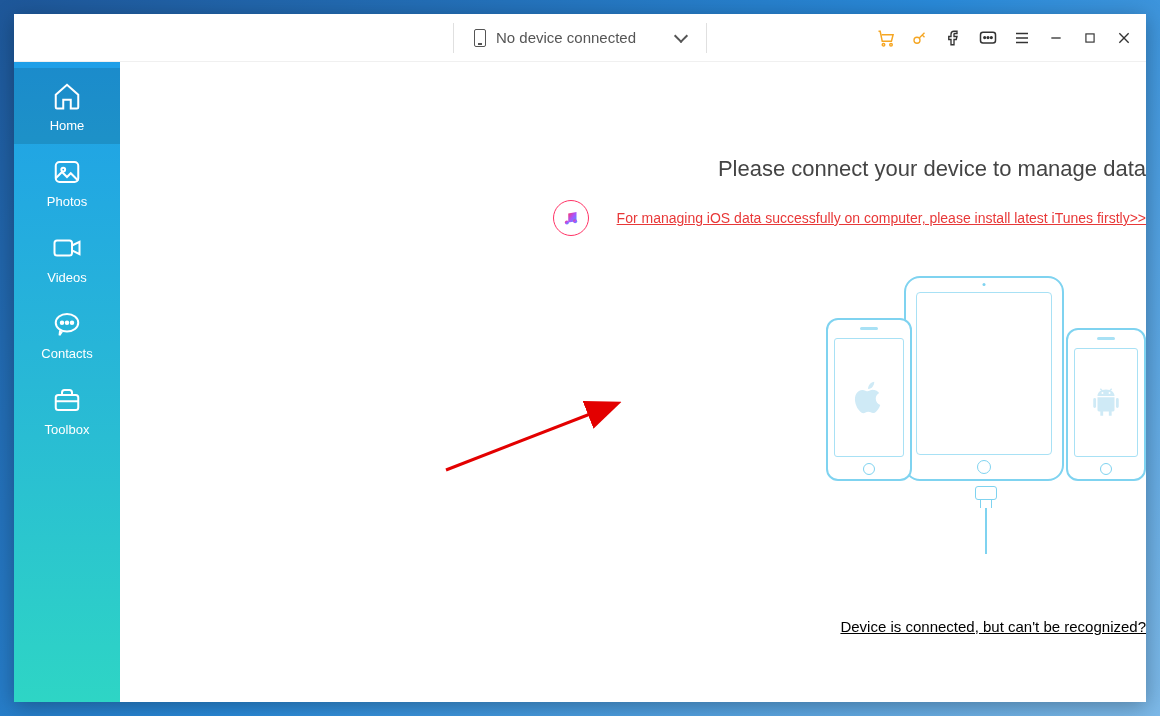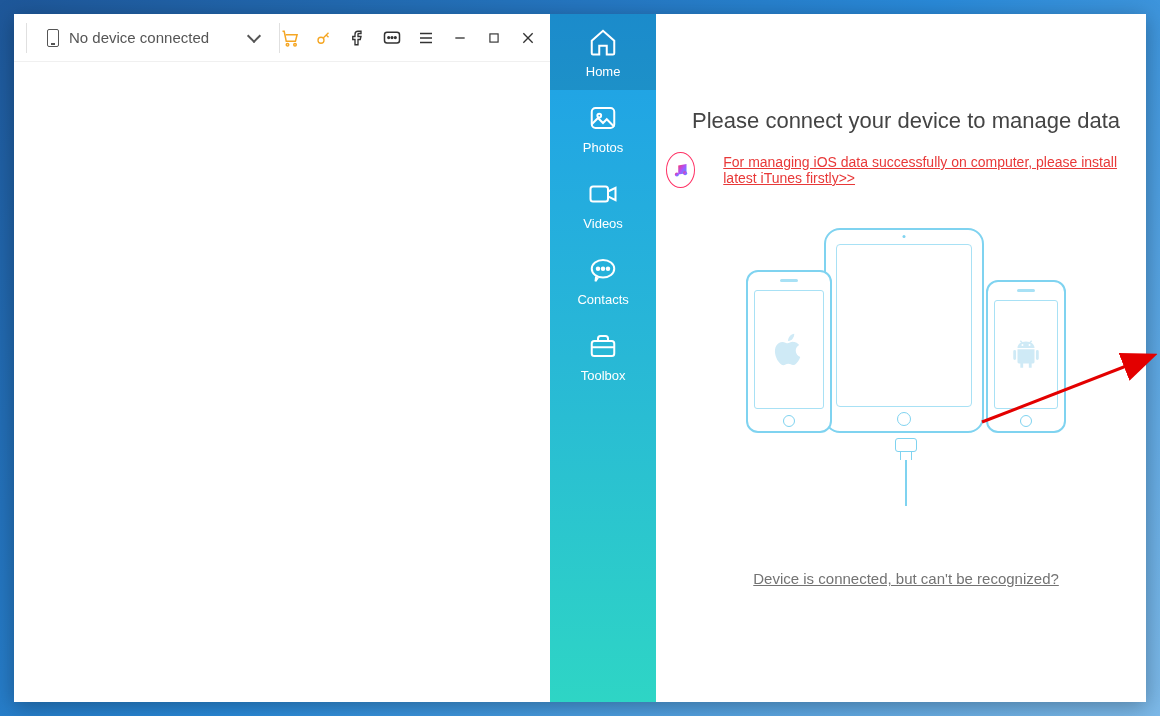--- a/index.html
+++ b/index.html
@@ -13,20 +13,21 @@
 }
 .window {
   position: absolute;
   left: 14px;
   top: 14px;
   width: 1132px;
   height: 688px;
   background: #fff;
   box-shadow: 0 4px 20px rgba(0,0,0,0.3);
   display: flex;
+  flex-direction: column;
 }
 .titlebar {
   height: 48px;
   display: flex;
   align-items: center;
   justify-content: space-between;
   padding: 0 12px;
   border-bottom: 1px solid #f0f0f0;
 }
 .titlebar-left { flex: 1; }
@@ -78,41 +79,42 @@
 }
 .body {
   flex: 1;
   display: flex;
 }
 .sidebar {
   width: 106px;
   background: linear-gradient(180deg, #1f9fe8 0%, #28b8d6 50%, #2ed5c5 100%);
   display: flex;
   flex-direction: column;
+  padding-top: 6px;
 }
 .side-item {
   color: #fff;
   display: flex;
   flex-direction: column;
   align-items: center;
   justify-content: center;
   height: 76px;
   gap: 6px;
   font-size: 13px;
   cursor: pointer;
 }
 .side-item.active {
   background: rgba(0,0,0,0.12);
 }
 .side-icon { width: 32px; height: 32px; display:flex; align-items:center; justify-content:center; }
 .main {
   flex: 1;
   display: flex;
   flex-direction: column;
-  align-items: center;
+  align-items: flex-end;
   padding-top: 94px;
   position: relative;
   padding-left: 10px;
 }
 .headline {
   font-size: 22px;
   color: #444;
   font-weight: 400;
   margin-bottom: 18px;
 }
@@ -224,21 +226,21 @@
   width: 12px; height: 8px;
   border-left: 1.8px solid #7fd3f0;
   border-right: 1.8px solid #7fd3f0;
 }
 .cable-line {
   width: 2px; height: 46px;
   background: #7fd3f0;
 }
 .recognize-link {
   margin-top: 112px;
-  color: #737373;
+  color: #000000;
   font-size: 15px;
   text-decoration: underline;
 }
 .arrow {
   position: absolute;
   left: 320px;
   top: 334px;
   pointer-events: none;
 }
 </style>

